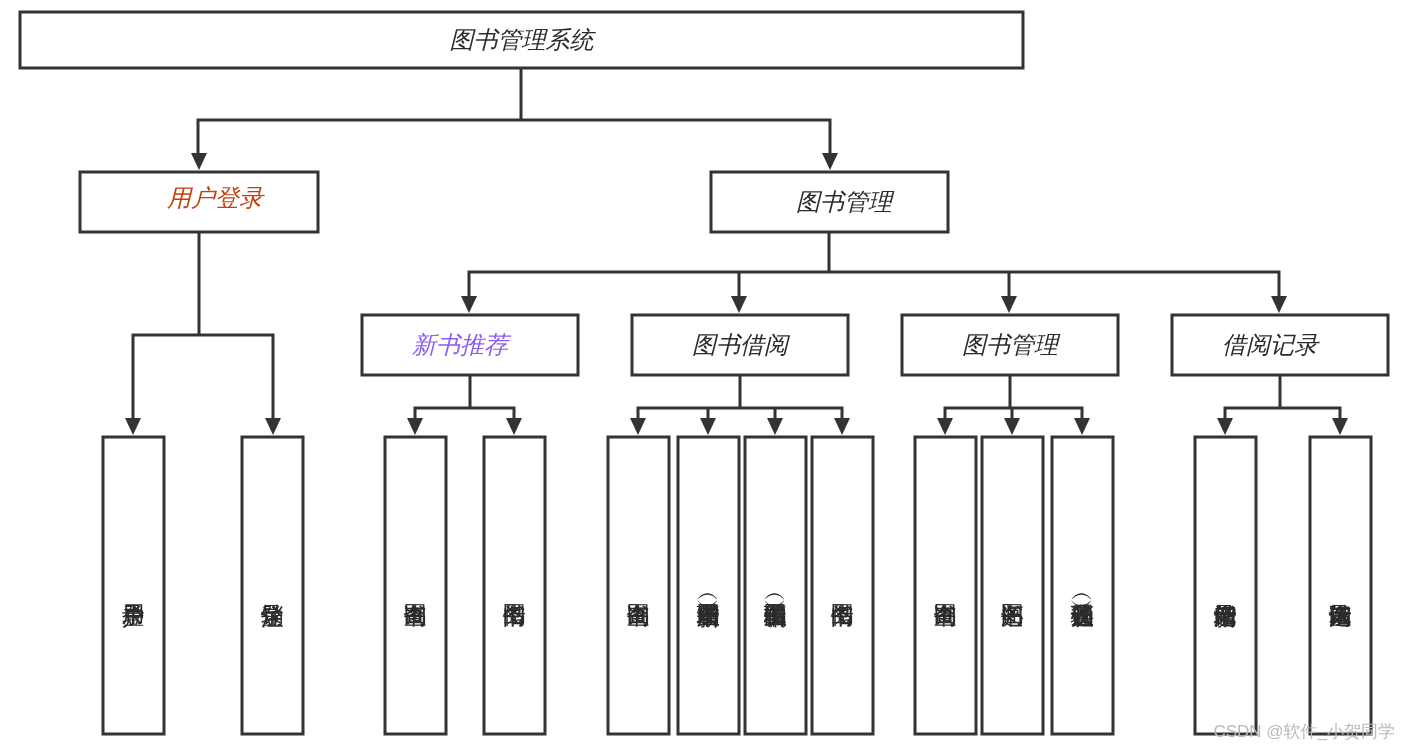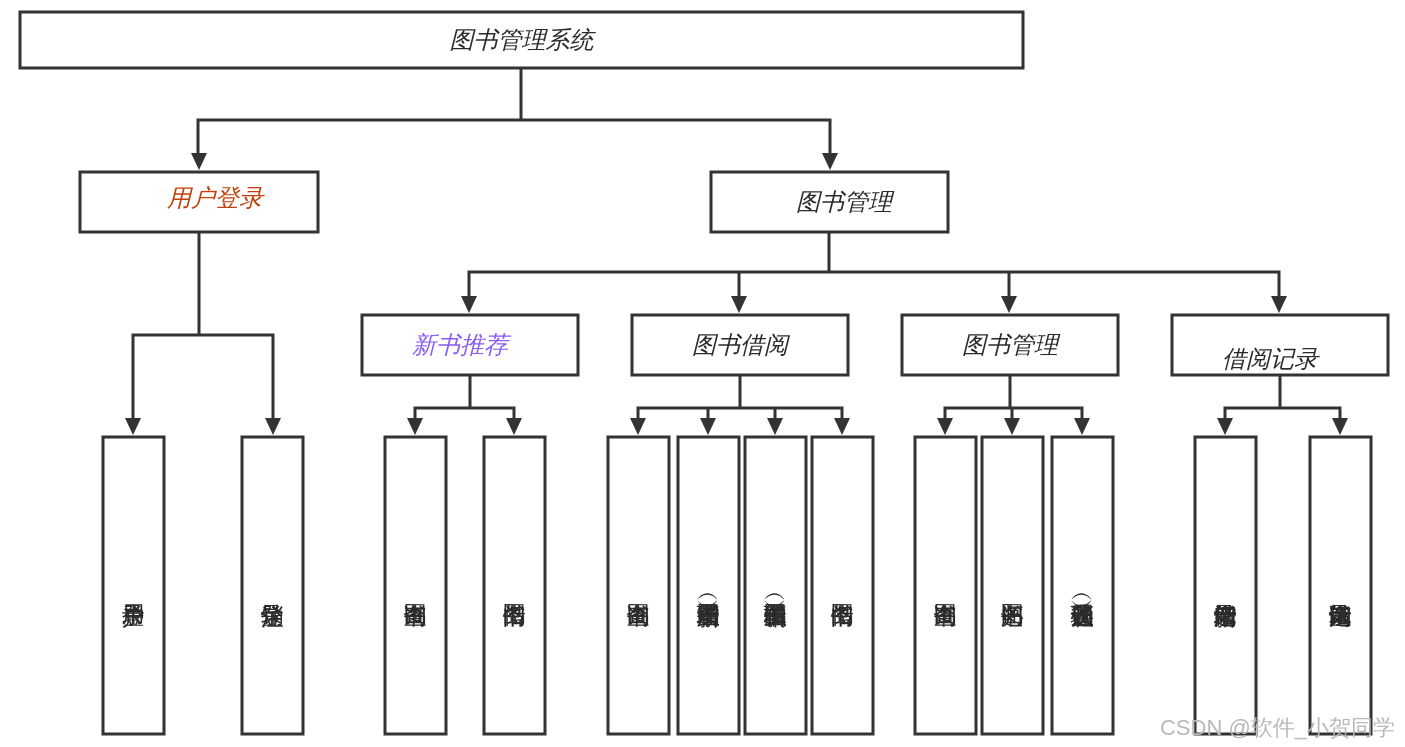--- a/index.html
+++ b/index.html
@@ -10,21 +10,21 @@
   .node-box{fill:#ffffff;stroke:#333333;stroke-width:3;}
   .conn{stroke:#333333;stroke-width:3;fill:none;}
   .vtext-wrap{position:absolute;display:flex;align-items:center;justify-content:center;
               writing-mode:vertical-rl;text-orientation:upright;
               font-size:23px;line-height:1.06;color:#2b2b2b;letter-spacing:0px;
               font-family:"Liberation Sans","DejaVu Sans",sans-serif;
               white-space:normal;overflow:hidden;pointer-events:none;}
   .htext-wrap{position:absolute;display:flex;align-items:center;justify-content:center;
               font-size:24px;color:#2b2b2b;
               font-family:"Liberation Sans","DejaVu Sans",sans-serif;font-style:italic;}
-  #watermark{position:absolute;right:10px;bottom:4px;font-size:22px;color:#b9b9b9;
+  #watermark{position:absolute;right:10px;bottom:4px;font-size:17px;color:#b9b9b9;
              font-family:"Liberation Sans","DejaVu Sans",sans-serif;white-space:nowrap;}
 </style>
 </head>
 <body>
 
 <div id="diagram-root">
   <svg id="tree" viewBox="0 0 1405 747">
     <g id="connectors-layer">
         <path d="M 521 68 L 521 120 M 198 120 L 830 120 M 198 120 L 198 158 M 830 120 L 830 158" class="conn" stroke="#333333" stroke-linecap="square"></path>
         <path d="M 829 232 L 829 272 M 469 272 L 1279 272 M 469 272 L 469 300 M 739 272 L 739 300 M 1009 272 L 1009 300 M 1279 272 L 1279 300" class="conn" stroke="#333333" stroke-linecap="square"></path>
@@ -78,21 +78,21 @@
         <rect x="1310" y="437" width="61" height="297" class="node-box" fill="#ffffff" stroke="#333333"></rect>
       </g>
   </svg>
   <div id="labels-layer">
       <div class="htext-wrap" style="left: 20px; top: 12px; width: 1003px; height: 56px; color: rgb(43, 43, 43);">图书管理系统</div>
       <div class="htext-wrap" style="left: 80px; top: 172px; width: 238px; height: 52px; color: #c2410c; margin-left: 16px;">用户登录</div>
       <div class="htext-wrap" style="left: 711px; top: 172px; width: 266px; height: 60px; color: rgb(43, 43, 43);">图书管理</div>
       <div class="htext-wrap" style="left: 362px; top: 315px; width: 196px; height: 60px; color: #8b5cf6;">新书推荐</div>
       <div class="htext-wrap" style="left: 632px; top: 315px; width: 216px; height: 60px; color: rgb(43, 43, 43);">图书借阅</div>
       <div class="htext-wrap" style="left: 902px; top: 315px; width: 216px; height: 60px; color: rgb(43, 43, 43);">图书管理</div>
-      <div class="htext-wrap" style="left: 1172px; top: 315px; width: 196px; height: 60px; color: rgb(43, 43, 43); margin-top: 14px;">借阅记录</div>
+      <div class="htext-wrap" style="left: 1172px; top: 315px; width: 196px; height: 60px; color: rgb(43, 43, 43);">借阅记录</div>
       <div class="vtext-wrap" style="left: 103px; top: 437px; width: 61px; height: 297px; color: rgb(43, 43, 43);">用户登录</div>
       <div class="vtext-wrap" style="left: 242px; top: 437px; width: 61px; height: 297px; color: rgb(43, 43, 43);">注销登录</div>
       <div class="vtext-wrap" style="left: 385px; top: 437px; width: 61px; height: 297px; color: rgb(43, 43, 43);">查询图书</div>
       <div class="vtext-wrap" style="left: 484px; top: 437px; width: 61px; height: 297px; color: rgb(43, 43, 43);">借阅图书</div>
       <div class="vtext-wrap" style="left: 608px; top: 437px; width: 61px; height: 297px; color: rgb(43, 43, 43);">查询图书</div>
       <div class="vtext-wrap" style="left: 678px; top: 437px; width: 61px; height: 297px; color: rgb(43, 43, 43);">新增图书（管理员）</div>
       <div class="vtext-wrap" style="left: 745px; top: 437px; width: 61px; height: 297px; color: rgb(43, 43, 43);">编辑图书（管理员）</div>
       <div class="vtext-wrap" style="left: 812px; top: 437px; width: 61px; height: 297px; color: rgb(43, 43, 43);">借阅图书</div>
       <div class="vtext-wrap" style="left: 915px; top: 437px; width: 61px; height: 297px; color: rgb(43, 43, 43);">查询图书</div>
       <div class="vtext-wrap" style="left: 982px; top: 437px; width: 61px; height: 297px; color: rgb(43, 43, 43);">归还图书</div>

